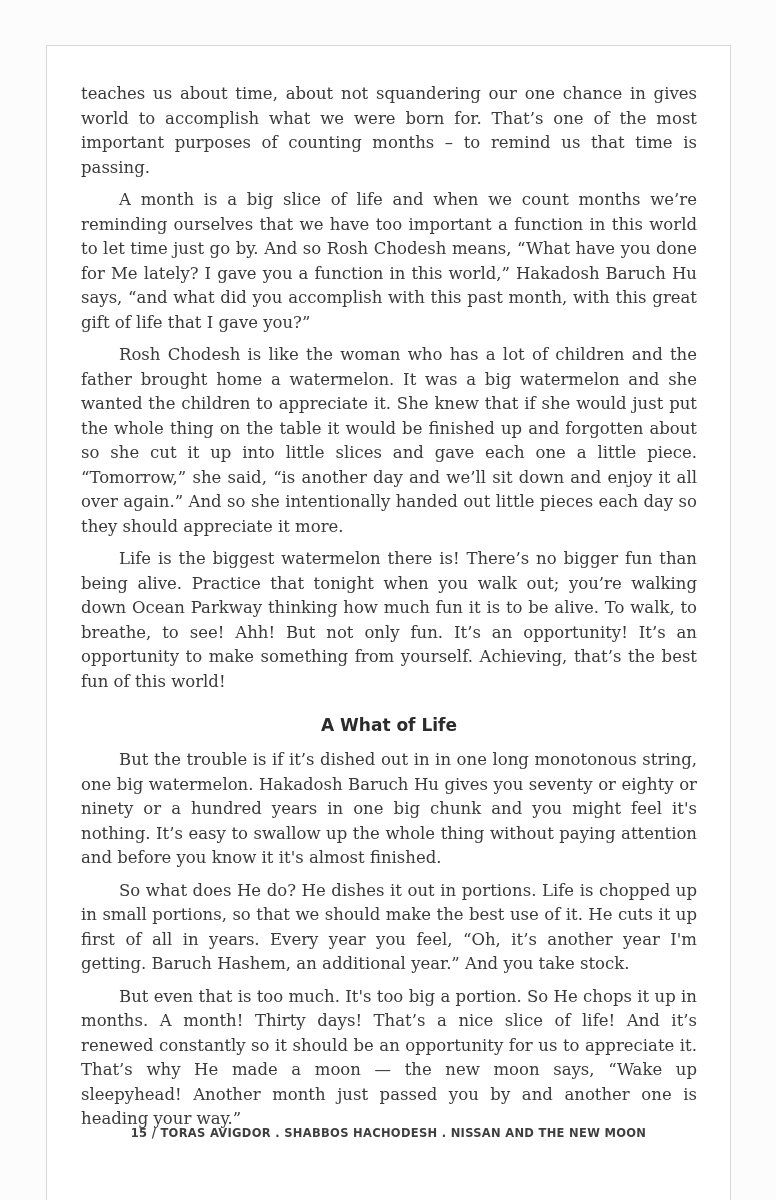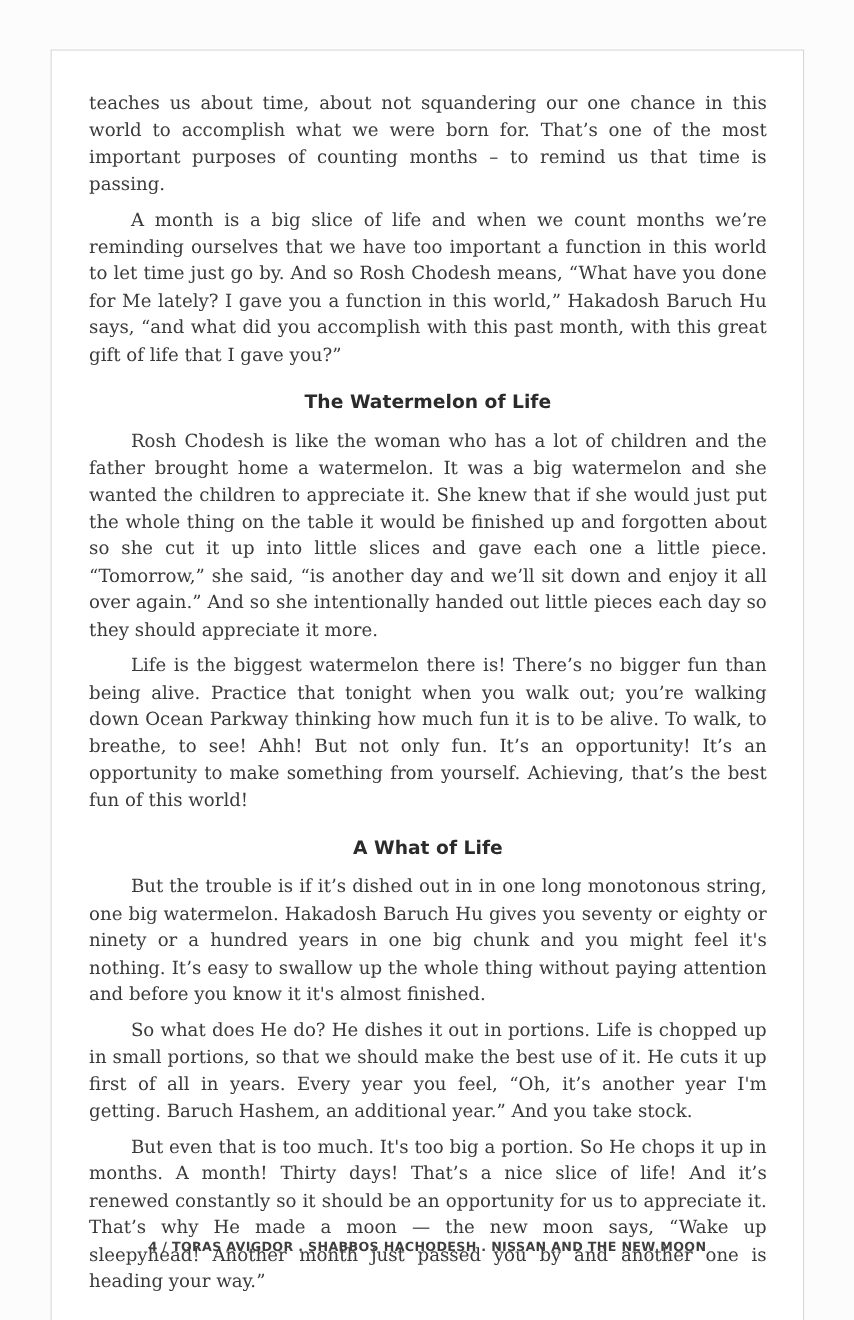--- a/index.html
+++ b/index.html
@@ -57,34 +57,33 @@
     letter-spacing: 0.3px;
     color: #3f3f3f;
   }
 </style>
 </head>
 <body>
 
 <div class="page-card">
   <div class="page-content body-text">
 
-    <p class="no-indent">teaches us about time, about not squandering our one chance in this world to accomplish what we were born for. That’s one of the most important purposes of counting months – to remind us that time is passing.</p>
+    <p class="no-indent">teaches us about time, about not squandering our one chance in gives world to accomplish what we were born for. That’s one of the most important purposes of counting months – to remind us that time is passing.</p>
 
     <p>A month is a big slice of life and when we count months we’re reminding ourselves that we have too important a function in this world to let time just go by. And so Rosh Chodesh means, “What have you done for Me lately? I gave you a function in this world,” Hakadosh Baruch Hu says, “and what did you accomplish with this past month, with this great gift of life that I gave you?”</p>
 
-    <h2 class="section-heading">The Watermelon of Life</h2>
 
     <p>Rosh Chodesh is like the woman who has a lot of children and the father brought home a watermelon. It was a big watermelon and she wanted the children to appreciate it. She knew that if she would just put the whole thing on the table it would be finished up and forgotten about so she cut it up into little slices and gave each one a little piece. “Tomorrow,” she said, “is another day and we’ll sit down and enjoy it all over again.” And so she intentionally handed out little pieces each day so they should appreciate it more.</p>
 
     <p>Life is the biggest watermelon there is! There’s no bigger fun than being alive. Practice that tonight when you walk out; you’re walking down Ocean Parkway thinking how much fun it is to be alive. To walk, to breathe, to see! Ahh! But not only fun. It’s an opportunity! It’s an opportunity to make something from yourself. Achieving, that’s the best fun of this world!</p>
 
     <h2 class="section-heading">A What of Life</h2>
 
     <p>But the trouble is if it’s dished out in in one long monotonous string, one big watermelon. Hakadosh Baruch Hu gives you seventy or eighty or ninety or a hundred years in one big chunk and you might feel it's nothing. It’s easy to swallow up the whole thing without paying attention and before you know it it's almost finished.</p>
 
     <p>So what does He do? He dishes it out in portions. Life is chopped up in small portions, so that we should make the best use of it. He cuts it up first of all in years. Every year you feel, “Oh, it’s another year I'm getting. Baruch Hashem, an additional year.” And you take stock.</p>
 
     <p>But even that is too much. It's too big a portion. So He chops it up in months. A month! Thirty days! That’s a nice slice of life! And it’s renewed constantly so it should be an opportunity for us to appreciate it. That’s why He made a moon — the new moon says, “Wake up sleepyhead! Another month just passed you by and another one is heading your way.”</p>
 
   </div>
 
-  <div class="page-footer">4 / TORAS AVIGDOR . SHABBOS HACHODESH . NISSAN AND THE NEW MOON</div>
+  <div class="page-footer">15 / TORAS AVIGDOR . SHABBOS HACHODESH . NISSAN AND THE NEW MOON</div>
 </div>
 
 </body></html>

